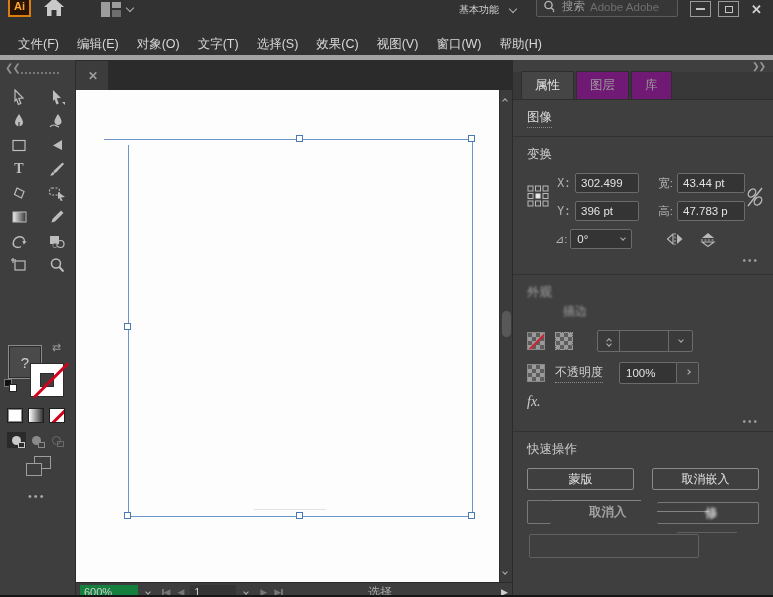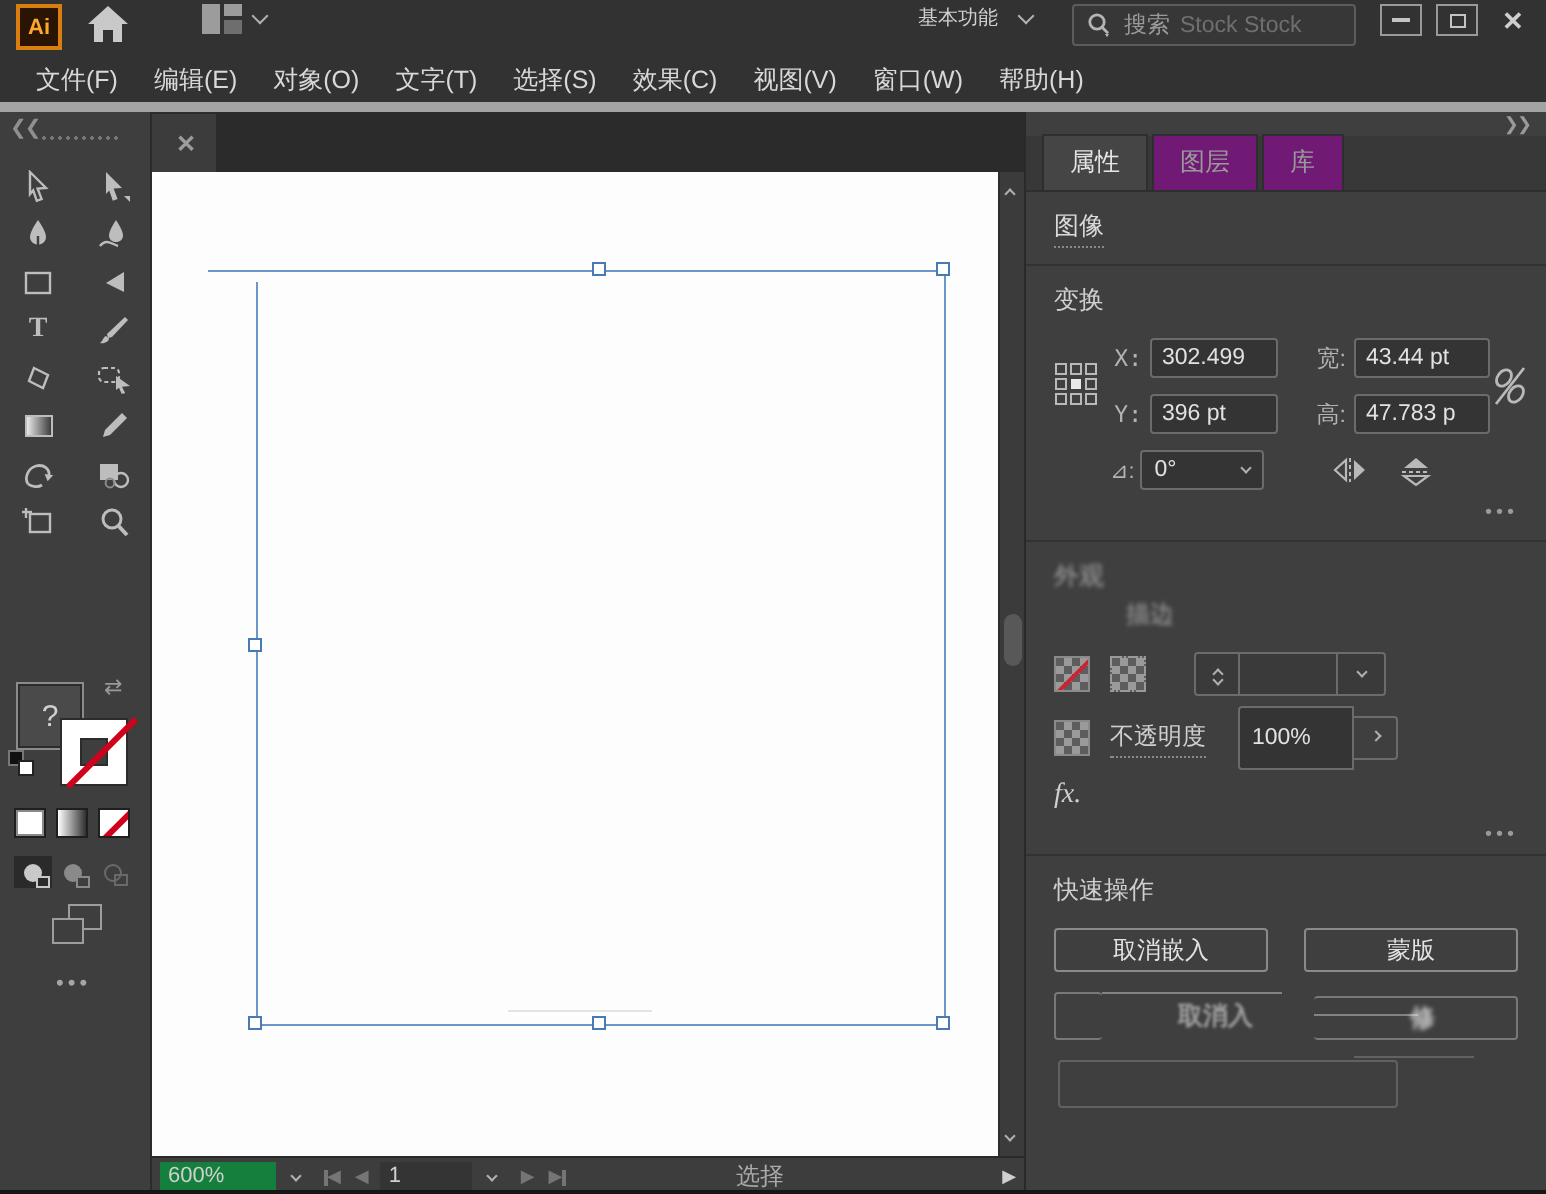--- a/index.html
+++ b/index.html
@@ -1,21 +1,21 @@
 <!DOCTYPE html>
 <html><head>
 <meta charset="utf-8">
 <style>
   * { margin:0; padding:0; box-sizing:border-box; }
   html,body { background:#1e1e1e; }
   body { font-family:"Liberation Sans", sans-serif; }
   .app { width:773px; height:597px; background:#3e3e3e; overflow:hidden; position:relative; border-bottom:2px solid #161616;}
 
   
-  .titlebar { height:30px; background:#323232; display:flex; align-items:flex-start; padding:2px 6px; }
+  .titlebar { height:30px; background:#323232; display:flex; align-items:flex-end; padding:17px 6px; }
   .ai-logo { width:23px; height:23px; background:#2a1505; border:2px solid #d97e0f; color:#ffa72b;
     font-size:11px; font-weight:bold; display:flex; align-items:center; justify-content:center; margin-left:2px;}
   .home-btn { margin-left:12px; display:flex; align-items:center; }
   .arrange-btn { margin-left:36px; display:flex; align-items:center; gap:6px;}
   .arr-ic { position:relative; width:20px; height:15px; }
   .arr-ic .a1{position:absolute;left:0;top:0;width:9px;height:15px;background:#9c9c9c;}
   .arr-ic .a2{position:absolute;left:11px;top:0;width:9px;height:6px;background:#9c9c9c;}
   .arr-ic .a3{position:absolute;left:11px;top:8px;width:9px;height:7px;background:#6e6e6e;}
   .chev { display:inline-block; width:6px; height:6px; border-right:1.5px solid #b0b0b0; border-bottom:1.5px solid #b0b0b0; transform:rotate(45deg); margin-top:-3px;}
   .chev.up{ transform:rotate(-135deg); margin-top:3px;}
@@ -138,21 +138,21 @@
     background-size:8px 8px; background-position:0 0,4px 4px; background-color:#5d5d5d; position:relative; overflow:hidden;}
   .checker.slash::after{ content:""; position:absolute; left:-4px; top:7px; width:28px; height:2px; background:#c23; transform:rotate(-45deg);}
   .checker.dotted { border:1px dotted #9a9a9a;}
   .app-row { display:flex; align-items:center; gap:10px; margin-top:10px;}
   .stepper-group { display:flex; align-items:center; height:22px; border:1px solid #6b6b6b; border-radius:2px; background:#3a3a3a; margin-left:14px;}
   .stepper { width:22px; height:100%; border-right:1px solid #6b6b6b; display:flex; flex-direction:column; align-items:center; justify-content:center; gap:2px;}
   .stepper-val { width:48px; height:100%;}
   .stepper-dd { width:24px; height:100%; display:flex; align-items:center; justify-content:center; border-left:1px solid #6b6b6b;}
   .opacity-label { color:#cfcfcf; border-bottom:1px dotted #8a8a8a; padding-bottom:1px; font-size:12px;}
   .opacity-group { display:flex; align-items:center; height:22px; margin-left:6px;}
-  .opacity-field { width:58px; height:32px; background:#343434; border:1px solid #6b6b6b; border-radius:2px 0 0 2px; color:#e2e2e2; font-size:11.5px; padding:0 6px; font-family:"Liberation Sans",sans-serif;}
+  .opacity-field { width:58px; height:22px; background:#343434; border:1px solid #6b6b6b; border-radius:2px 0 0 2px; color:#e2e2e2; font-size:11.5px; padding:0 6px; font-family:"Liberation Sans",sans-serif;}
   .opacity-btn { width:22px; height:22px; border:1px solid #6b6b6b; border-left:none; border-radius:0 2px 2px 0; display:flex; align-items:center; justify-content:center;}
   .fx-label { font-family:"Liberation Serif", serif; font-style:italic; color:#cfcfcf; font-size:14px; margin-top:10px;}
 
   .qa-grid { display:grid; grid-template-columns:1fr 1fr; gap:10px 18px; margin-top:10px;}
   .qa-btn { height:22px; border:1px solid #8a8a8a; border-radius:2px; background:transparent; color:#e3e3e3; font-size:12px; display:flex; align-items:center; justify-content:center; cursor:default; font-family:"Liberation Sans",sans-serif;}
   .qa-ghost-row { position:relative; height:26px; margin-top:10px;}
   .qa-ghost-outline { position:absolute; border:1px solid rgba(190,190,190,0.45); border-radius:2px;}
   .qa-ghost-text { position:absolute; color:#f0f0f0; font-size:12.5px; font-weight:bold;}
   .qa-ghost-line { position:absolute; height:1px; background:rgba(200,200,200,0.5);}
 </style>
@@ -181,21 +181,21 @@
       <span>基本功能</span>
       <span class="chev"></span>
     </div>
     <div class="searchbox">
       <svg width="14" height="13" viewBox="0 0 14 13">
         <circle cx="5.5" cy="5" r="3.6" fill="none" stroke="#b5b5b5" stroke-width="1.4"></circle>
         <line x1="8.2" y1="7.8" x2="11" y2="10.6" stroke="#b5b5b5" stroke-width="1.4"></line>
         <path d="M9.5 11 l2 0 l-1 1.6 z" fill="#b5b5b5"></path>
       </svg>
       <span class="ph1">搜索</span>
-      <span class="ph2">Stock Stock</span>
+      <span class="ph2">Adobe Adobe</span>
     </div>
     <div class="winbtns">
       <div class="winbtn">
           <div class="minus"></div>
         </div>
       <div class="winbtn">
           <div class="sq"></div>
         </div>
       <div class="winbtn close">
           <span>✕</span>
@@ -510,22 +510,22 @@
               </div>
           </div>
         </div>
         <div class="fx-label">fx.</div>
         <div class="more-dots">•••</div>
       </div>
 
       <div class="rp-section" style="border-bottom:none;">
         <div class="sec-title" style="margin-bottom:2px;">快速操作</div>
         <div class="qa-grid">
+          <div class="qa-btn">蒙版</div>
           <div class="qa-btn">取消嵌入</div>
-          <div class="qa-btn">蒙版</div>
         </div>
         <div class="qa-ghost-row">
           <div class="qa-ghost-outline" style="left:0; top:0; width:24px; height:24px; border-right:none;"></div>
           <div class="qa-ghost-text ghost" style="left:62px; top:4px;">取消入</div>
           <div class="qa-ghost-line" style="left:24px; top:0; width:90px;"></div>
           <div class="qa-ghost-line" style="left:130px; top:11px; width:52px;"></div>
           <div class="qa-ghost-outline" style="left:130px; top:2px; width:102px; height:22px; border-left:none;"></div>
           <div class="qa-ghost-text ghost2" style="left:178px; top:5px;">修</div>
         </div>
         <div class="qa-ghost-row" style="margin-top:8px;">

